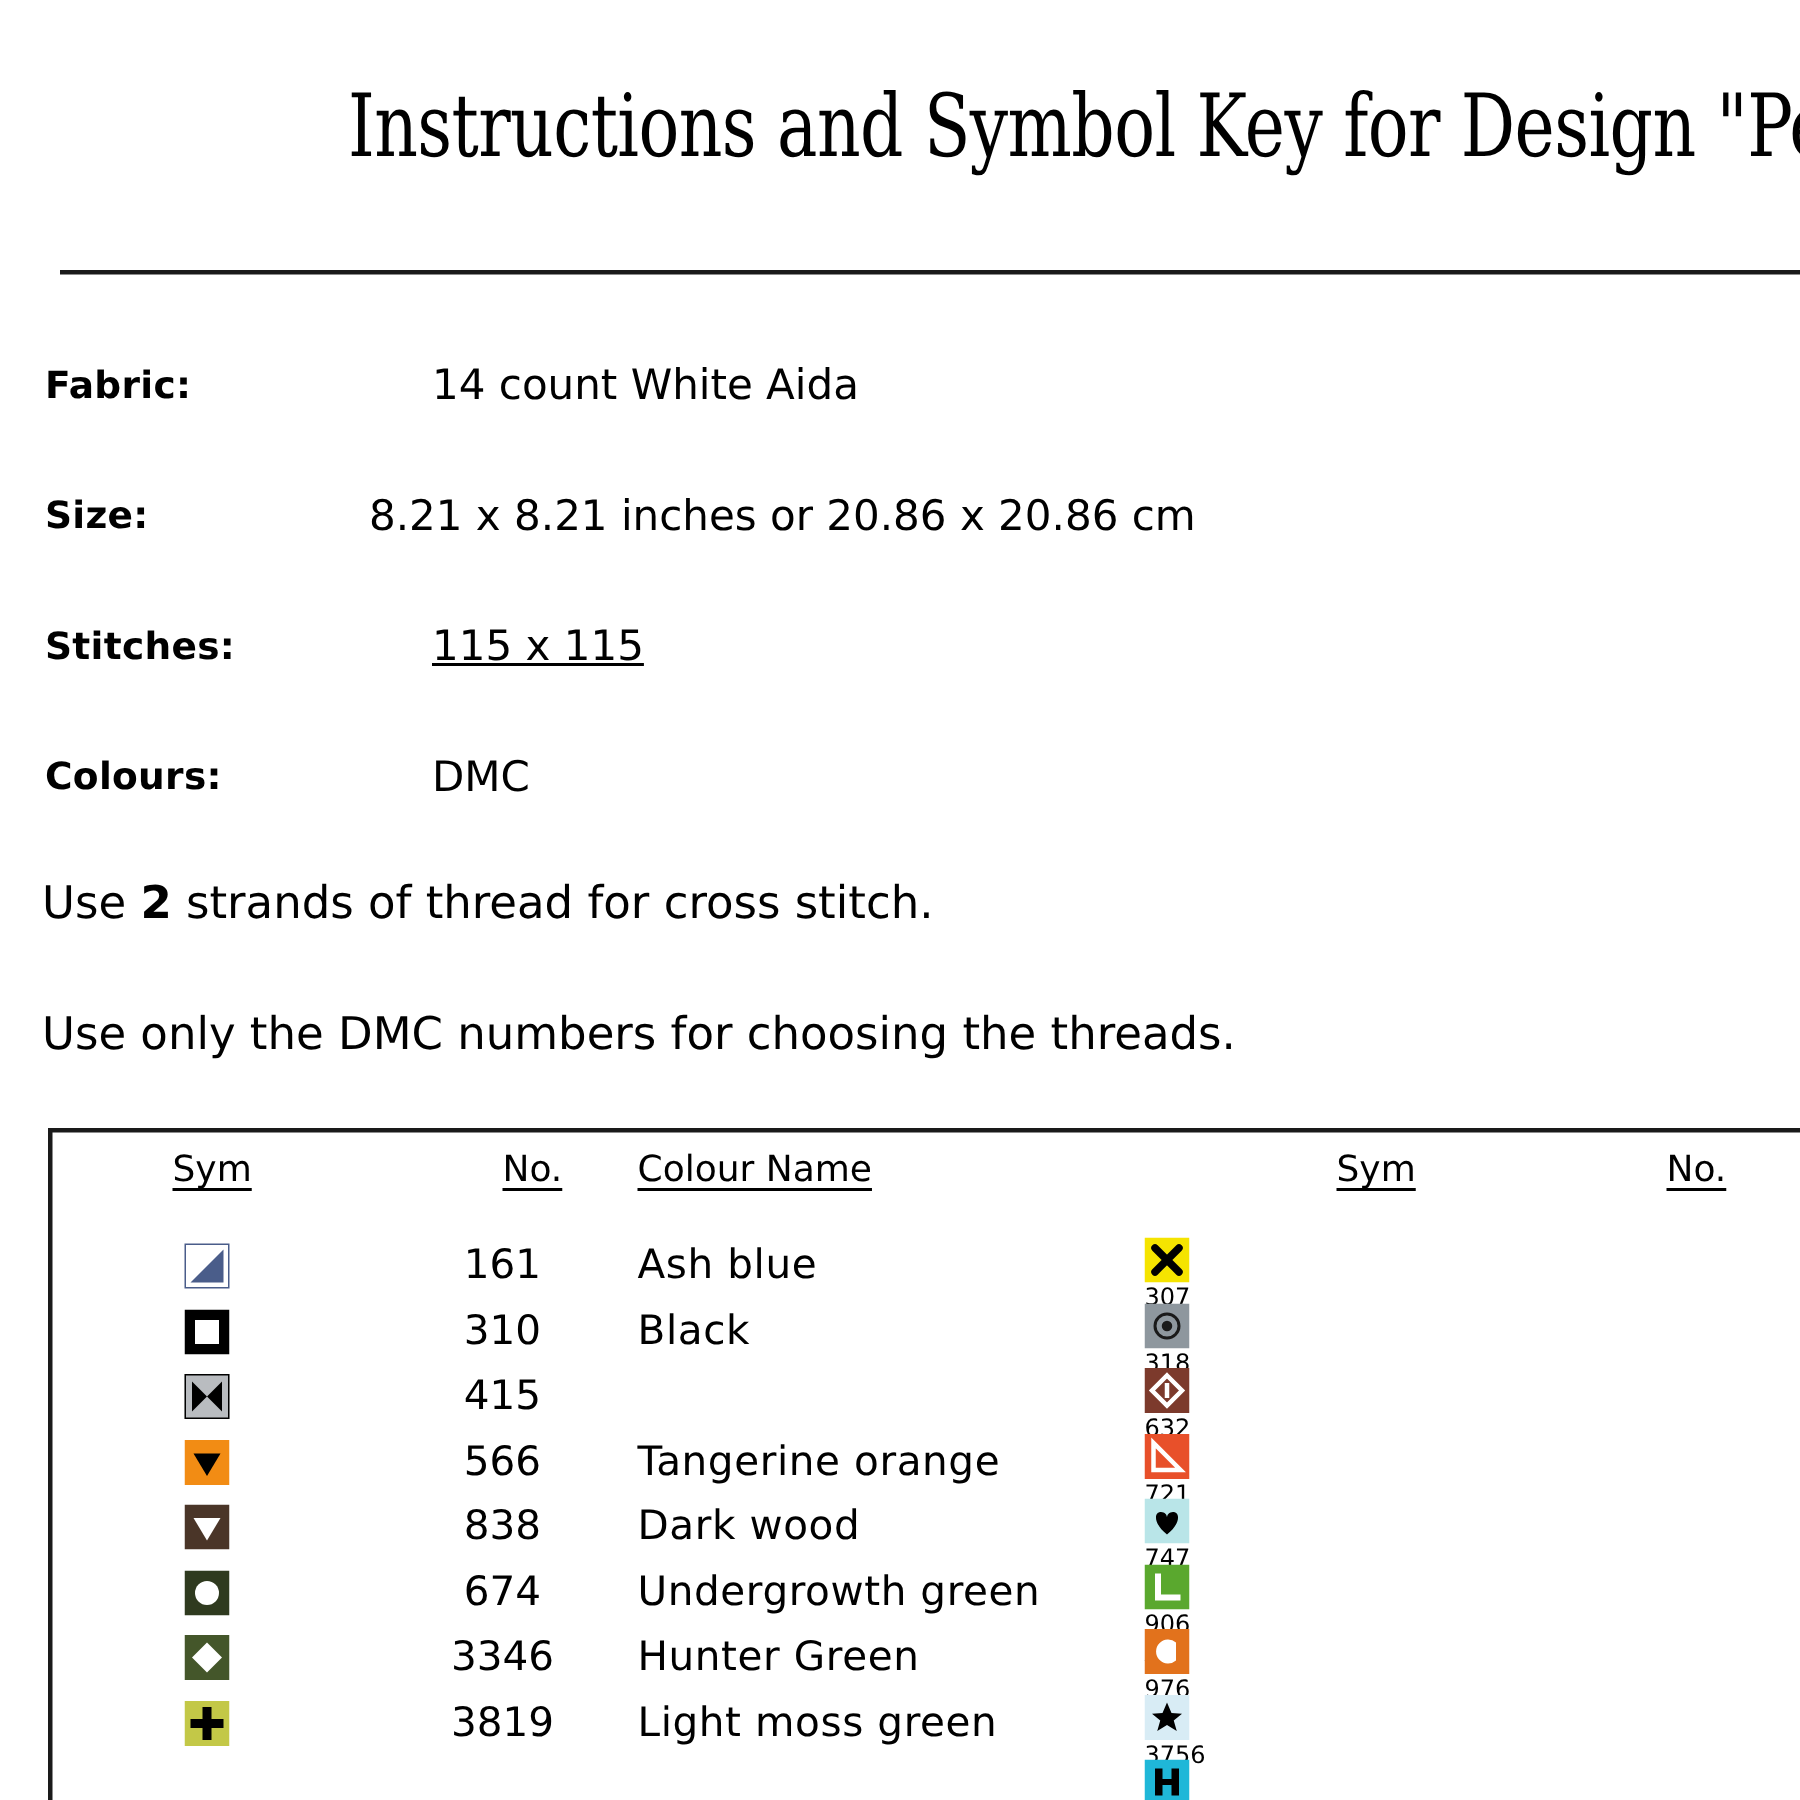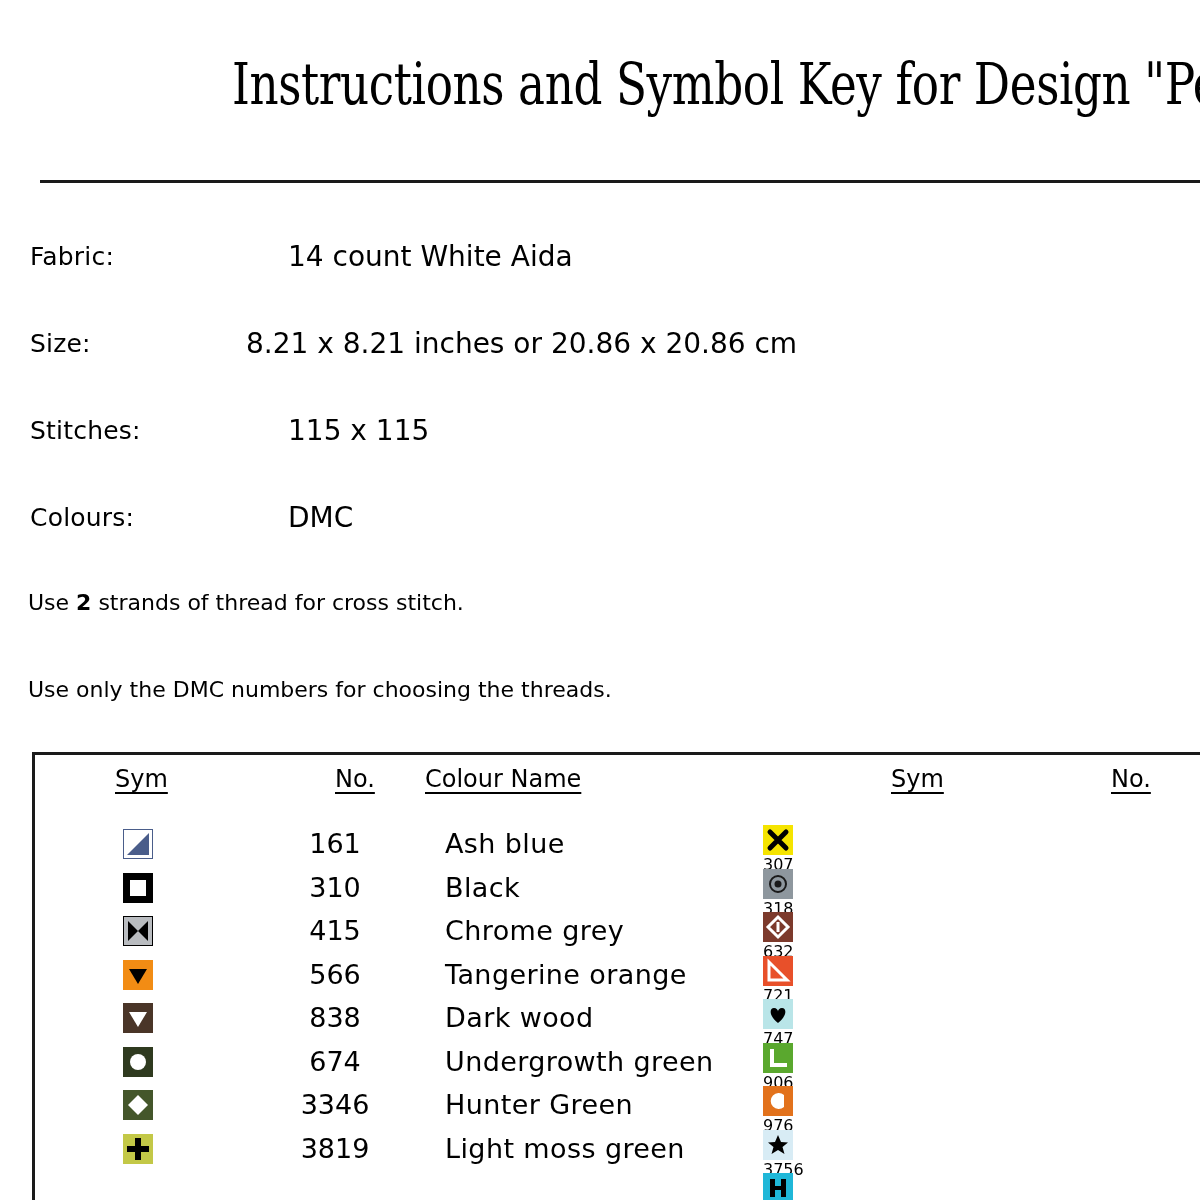--- a/index.html
+++ b/index.html
@@ -51,37 +51,37 @@
     position: absolute;
     left: 30px;
     width: 1160px;
     font-size: 25px;
     line-height: 30px;
   }
   .info-label {
     position: absolute;
     left: 0;
     top: 0;
-    font-weight: normal;
+    font-weight: bold;
     font-size: 25px;
     letter-spacing: 0.2px;
     text-align: right;
   }
   .info-value {
     position: absolute;
     top: 0;
     font-weight: normal;
     font-size: 28px;
     white-space: nowrap;
   }
 
   .para {
     position: absolute;
     left: 28px;
-    font-size: 22px;
+    font-size: 30px;
     line-height: 32px;
     white-space: nowrap;
   }
   .para b { font-weight: bold; }
 
   
   .key-box {
     position: absolute;
     left: 32px;
     top: 752px;
@@ -150,21 +150,20 @@
   }
   .no-cell-b { left: 288px; }
   .name-cell {
     position: absolute;
     left: 390px;
     top: 0;
     font-size: 27px;
     line-height: 38px;
     white-space: nowrap;
     letter-spacing: 0.4px;
-    margin-left: 20px;
   }
   .name-cell-b { left: 438px; }
 
   
   .swatch {
     width: 30px;
     height: 30px;
     position: relative;
     box-sizing: border-box;
     display: block;
@@ -182,21 +181,21 @@
   <div class="info-row" style="top:242px;">
     <span class="info-label">Fabric:</span>
     <span class="info-value" style="left:258px;">14 count White Aida</span>
   </div>
   <div class="info-row" style="top:329px;">
     <span class="info-label">Size:</span>
     <span class="info-value" style="left:216px;">8.21 x 8.21 inches or 20.86 x 20.86 cm</span>
   </div>
   <div class="info-row" style="top:416px;">
     <span class="info-label">Stitches:</span>
-    <span class="info-value" style="left:258px;">115 x 115</span>
+    <span class="info-value" style="left:258px;text-decoration:underline;">115 x 115</span>
   </div>
   <div class="info-row" style="top:503px;">
     <span class="info-label">Colours:</span>
     <span class="info-value" style="left:258px;">DMC</span>
   </div>
 
   <div class="para" style="top:587px;">
     <span>Use </span><b>2</b><span> strands of thread for cross stitch.</span>
   </div>
   <div class="para" style="top:674px;">
@@ -239,21 +238,20 @@
               <div class="sym-cell">
                 <span class="swatch">
                   <svg width="30" height="30" viewBox="0 0 30 30">
                     <rect width="30" height="30" fill="#b9bcc0" stroke="#000" stroke-width="2"></rect>
                     <polygon points="5,5 5,25 15,15" fill="#000000"></polygon>
                     <polygon points="25,5 25,25 15,15" fill="#000000"></polygon>
                   </svg>
                 </span>
               </div>
               <div class="no-cell">415</div>
-              <div class="name-cell">Chrome grey</div>
             </div>
             <div class="row">
               <div class="sym-cell">
                 <span class="swatch">
                   <svg width="30" height="30" viewBox="0 0 30 30">
                     <rect width="30" height="30" fill="#f28c14"></rect>
                     <polygon points="6,9 24,9 15,24" fill="#000000"></polygon>
                   </svg>
                 </span>
               </div>

